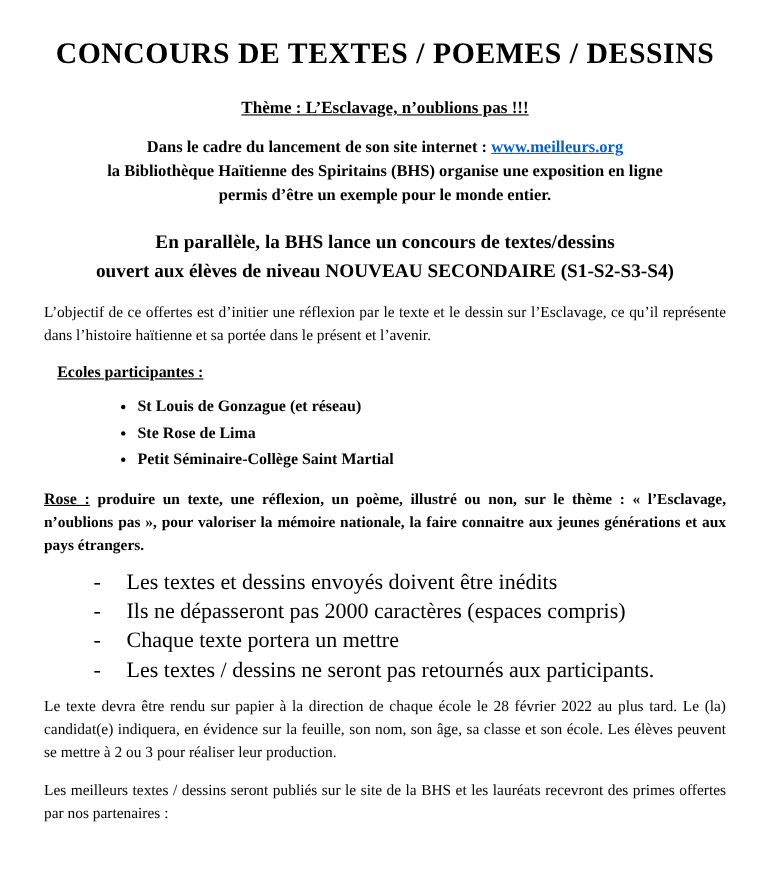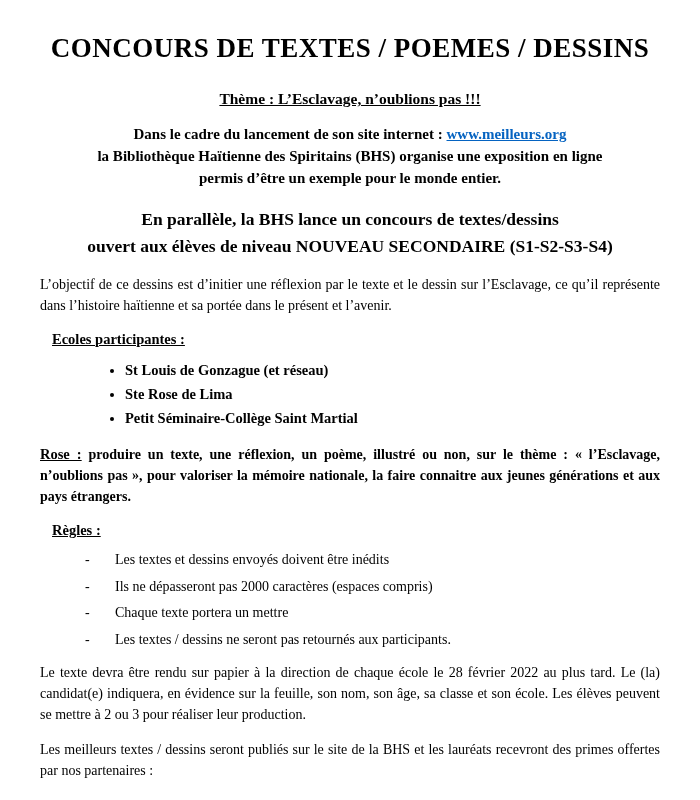--- a/index.html
+++ b/index.html
@@ -76,21 +76,21 @@
   }
 
   ul.rules {
     margin: 12px 0 0 0;
     padding: 0 0 0 45px;
     list-style: none;
   }
   ul.rules li {
     position: relative;
     padding-left: 30px;
-    font-size: 14px;
+    font-size: 20px;
     margin-bottom: 9.5px;
     line-height: 17px;
   }
   ul.rules li::before {
     content: "-";
     position: absolute;
     left: 0;
     top: 0;
   }
 </style>
@@ -111,35 +111,34 @@
     </div>
     <div>la Bibliothèque Haïtienne des Spiritains (BHS) organise une exposition en ligne</div>
     <div>permis d’être un exemple pour le monde entier.</div>
   </div>
 
   <div class="announce">
     <div>En parallèle, la BHS lance un concours de textes/dessins</div>
     <div>ouvert aux élèves de niveau NOUVEAU SECONDAIRE (S1-S2-S3-S4)</div>
   </div>
 
-  <p class="para">L’objectif de ce dessins est d’initier une réflexion par le texte et le dessin sur l’Esclavage, ce qu’il représente dans l’histoire haïtienne et sa portée dans le présent et l’avenir.</p>
+  <p class="para">L’objectif de ce offertes est d’initier une réflexion par le texte et le dessin sur l’Esclavage, ce qu’il représente dans l’histoire haïtienne et sa portée dans le présent et l’avenir.</p>
 
   <div class="section-heading">Ecoles participantes :</div>
 
   <ul class="schools">
     <li>St Louis de Gonzague (et réseau)</li>
     <li>Ste Rose de Lima</li>
     <li>Petit Séminaire-Collège Saint Martial</li>
   </ul>
 
   <p class="para bold">
     <span class="section-heading" style="margin:0">Rose :</span><span> produire un texte, une réflexion, un poème, illustré ou non, sur le thème : « l’Esclavage, n’oublions pas », pour valoriser la mémoire nationale, la faire connaitre aux jeunes générations et aux pays étrangers.</span>
   </p>
 
-  <div class="section-heading">Règles :</div>
 
   <ul class="rules">
     <li>Les textes et dessins envoyés doivent être inédits</li>
     <li>Ils ne dépasseront pas 2000 caractères (espaces compris)</li>
     <li>Chaque texte portera un mettre</li>
     <li>Les textes / dessins ne seront pas retournés aux participants.</li>
   </ul>
 
   <p class="para">Le texte devra être rendu sur papier à la direction de chaque école le 28 février 2022 au plus tard. Le (la) candidat(e) indiquera, en évidence sur la feuille, son nom, son âge, sa classe et son école. Les élèves peuvent se mettre à 2 ou 3 pour réaliser leur production.</p>
 

